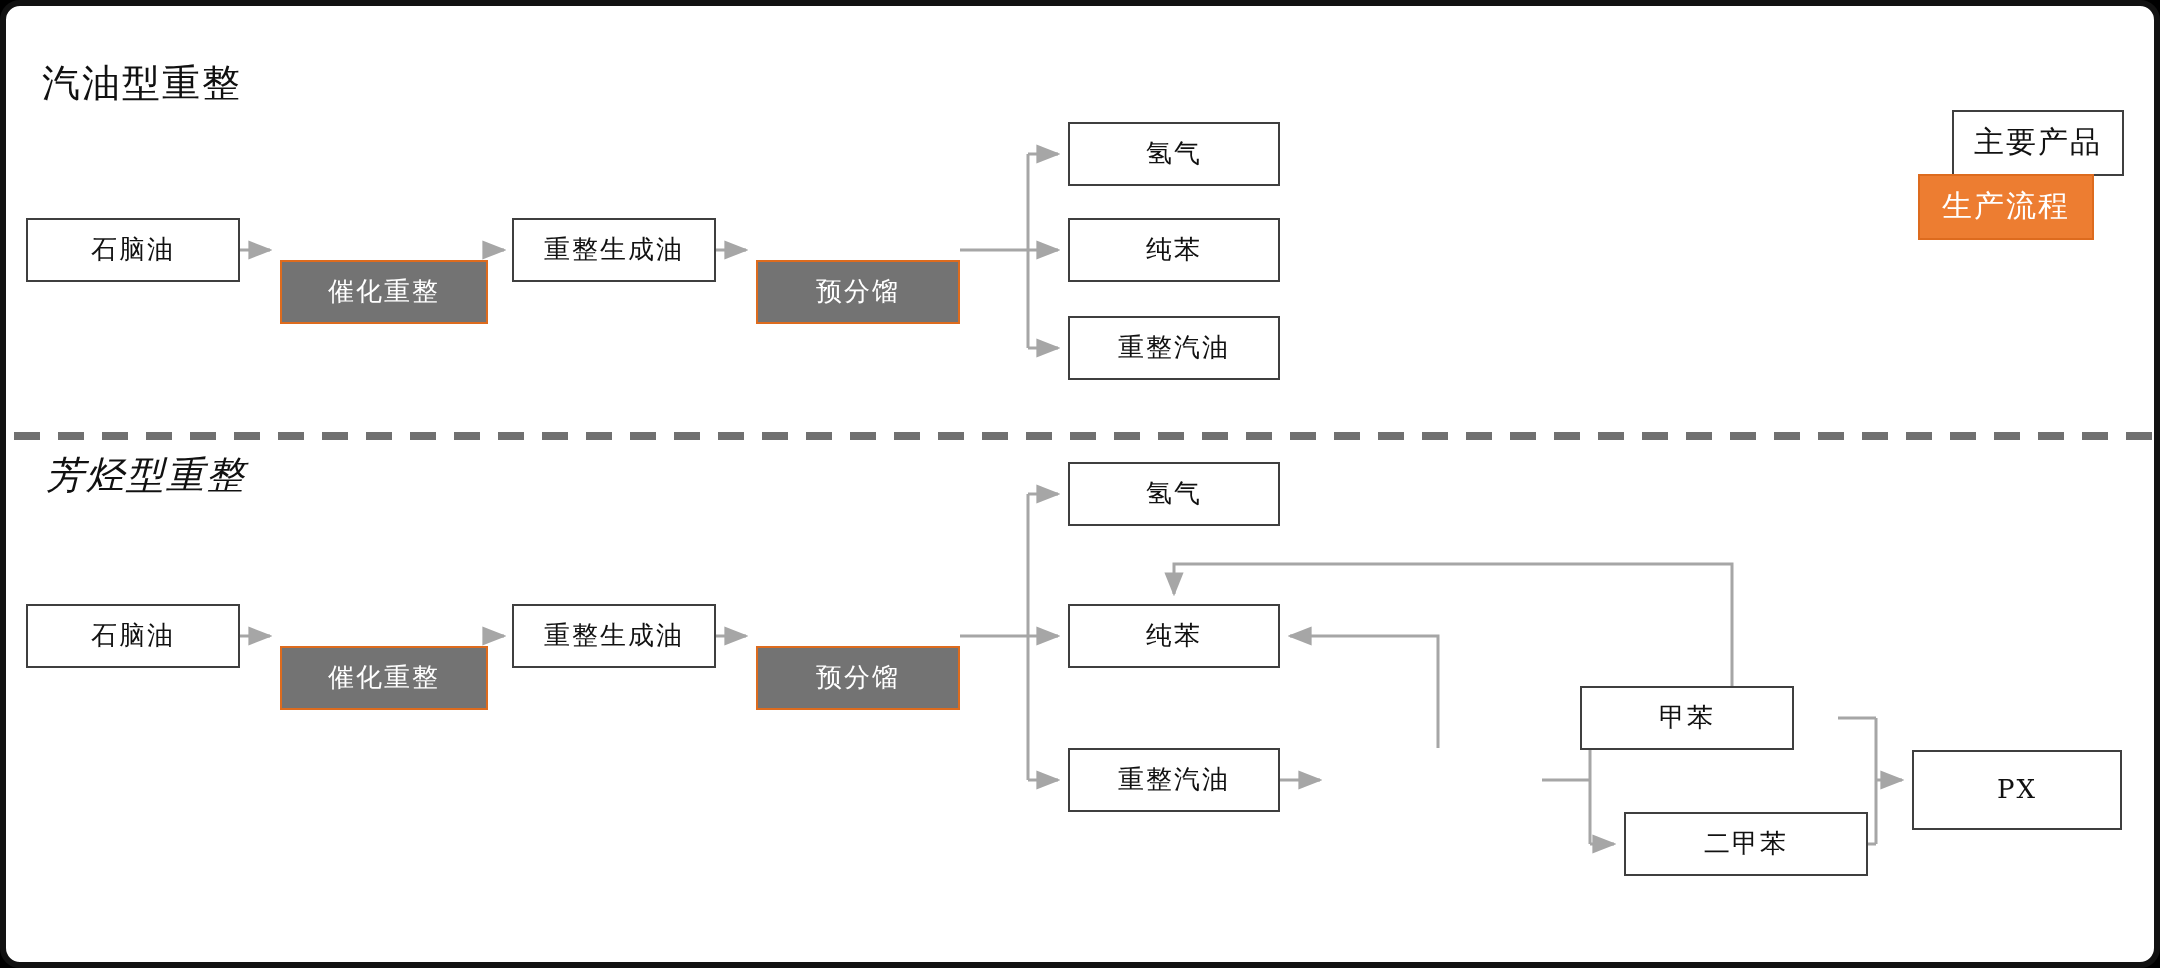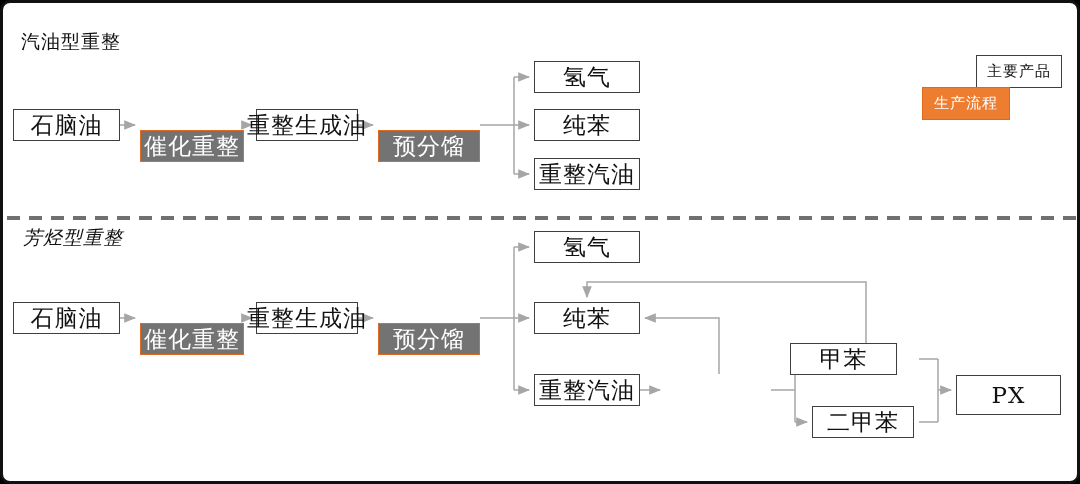--- a/index.html
+++ b/index.html
@@ -30,21 +30,21 @@
     color: #111;
     letter-spacing: 1px;
     white-space: nowrap;
   }
   .node {
     position: absolute;
     box-sizing: border-box;
     background: #ffffff;
     border: 1.6px solid #3f3f3f;
     color: #111;
-    font-size: 23px;
+    font-size: 13px;
     display: flex;
     align-items: center;
     justify-content: center;
     white-space: nowrap;
     letter-spacing: 1px;
   }
   .node.process {
     background: #737373;
     border-color: #DD6B1E;
     color: #ffffff;
@@ -130,19 +130,19 @@
   <div class="node" style="left:531px; top:155px; width:106px; height:32px;">重整汽油</div>
 
   <div class="node" style="left:10px; top:299px; width:107px; height:32px;">石脑油</div>
   <div class="node process" style="left:137px; top:299px; width:104px; height:32px;">催化重整</div>
   <div class="node" style="left:253px; top:299px; width:102px; height:32px;">重整生成油</div>
   <div class="node process" style="left:375px; top:299px; width:102px; height:32px;">预分馏</div>
   <div class="node" style="left:531px; top:228px; width:106px; height:32px;">氢气</div>
   <div class="node" style="left:531px; top:299px; width:106px; height:32px;">纯苯</div>
   <div class="node" style="left:531px; top:371px; width:106px; height:32px;">重整汽油</div>
   <div class="node" style="left:787px; top:340px; width:107px; height:32px;">甲苯</div>
-  <div class="node" style="left:809px; top:403px; width:102px; height:32px;">二甲苯</div>
+  <div class="node" style="left:809px; top:403px; width:122px; height:32px;">二甲苯</div>
   <div class="node" style="left:953px; top:372px; width:105px; height:40px;">PX</div>
 
   <div class="legend-box" style="left:973px; top:52px; width:86px; height:33px;">主要产品</div>
-  <div class="legend-box process" style="left:919px; top:84px; width:88px; height:33px;">生产流程</div>
+  <div class="legend-box process" style="left:956px; top:84px; width:88px; height:33px;">生产流程</div>
 
 </div>
 
 </body></html>

